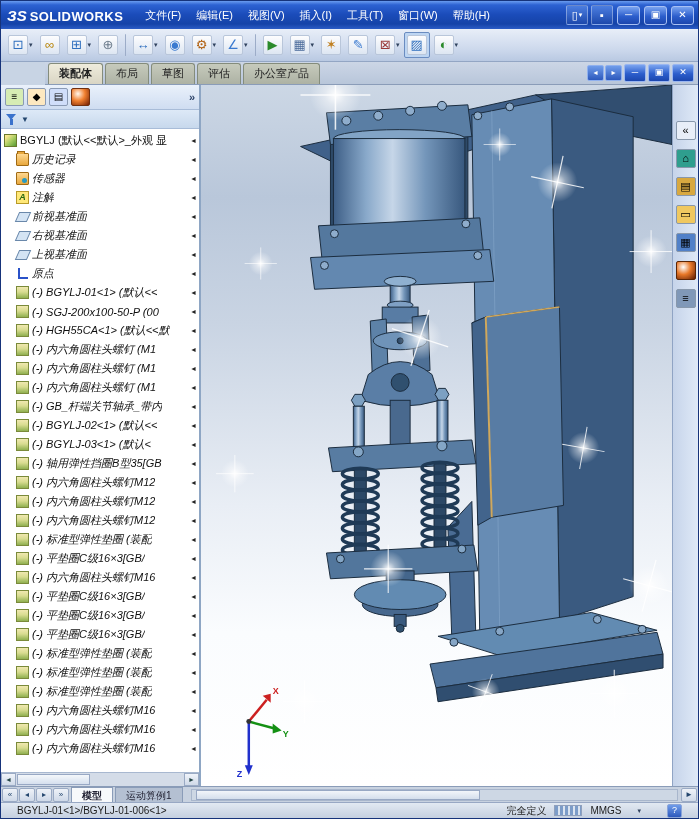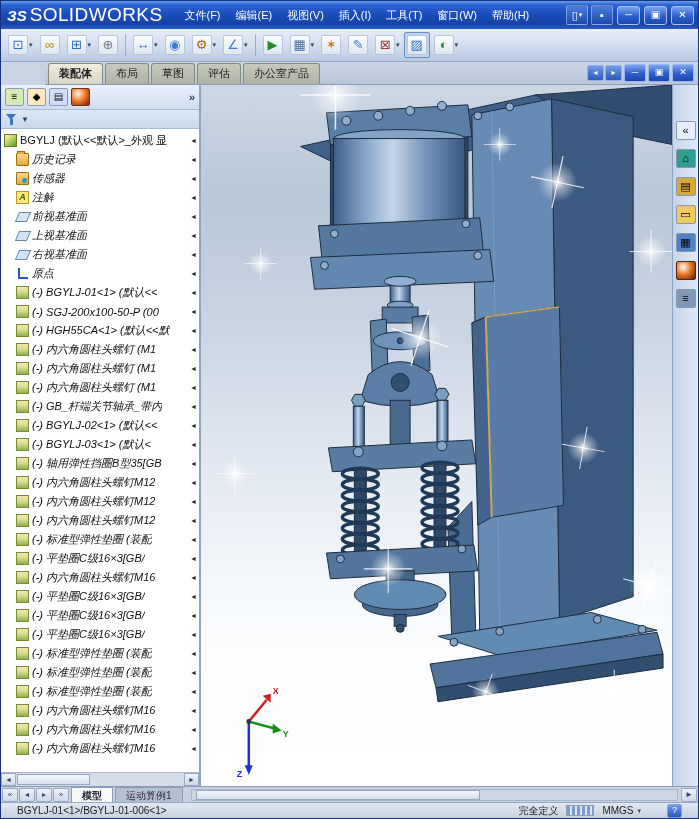--- a/index.html
+++ b/index.html
@@ -6,21 +6,21 @@
   body{width:699px;height:819px;overflow:hidden;font-family:"Liberation Sans","DejaVu Sans",sans-serif;
        -webkit-font-smoothing:antialiased;}
   .app{width:699px;height:819px;display:flex;flex-direction:column;box-sizing:border-box;
        border:1px solid #16337a;background:#c8d4e4;}
 
   
   .title-bar{height:28px;flex:none;display:flex;align-items:center;padding:0 4px;gap:1px;color:#fff;
     background:linear-gradient(180deg,#6a9cf0 0%,#2d62d2 14%,#1b4cba 48%,#1543a8 82%,#2b5cc6 100%);}
   .brand{display:flex;align-items:baseline;gap:3px;margin:0 14px 0 2px;}
   .brand-mark{font-style:italic;font-weight:bold;font-size:15px;}
-  .brand-name{font-weight:normal;font-size:19px;letter-spacing:.4px;}
+  .brand-name{font-weight:bold;font-size:13px;letter-spacing:.4px;}
   .menu-item{font-size:11px;padding:4px 7px;border-radius:2px;cursor:default;}
   .tb-spacer{flex:1;}
   .quick-icon{width:20px;height:18px;display:flex;align-items:center;justify-content:center;
     font-size:11px;color:#fff;border:1px solid rgba(255,255,255,.35);border-radius:2px;
     background:linear-gradient(180deg,#4c7ee0,#1c48ac);margin-left:2px;}
   .quick-icon .dd{font-size:7px;margin-left:1px;}
   .win-btn{width:21px;height:17px;margin-left:3px;text-align:center;line-height:15px;font-size:10px;
     color:#fff;border:1px solid #a8c0f4;border-radius:3px;
     background:linear-gradient(180deg,#7aa4f0,#2c5ecc 55%,#1b46ae);}
 
@@ -120,21 +120,21 @@
     background:linear-gradient(180deg,#eef2f8,#cfd9e8);border:1px solid #9aaac4;border-radius:2px;}
 
   
   .status-bar{height:15px;flex:none;display:flex;align-items:center;gap:8px;padding:0 16px;font-size:10px;color:#1c1c1c;
     background:linear-gradient(180deg,#e2e9f2,#c5d0e0);border-top:1px solid #98a8c4;}
   .sb-path{flex:none;}
   .sb-sp{flex:1;}
   .sb-state{flex:none;}
   .sb-seg{width:26px;height:9px;flex:none;border:1px solid #90a0bc;
     background:repeating-linear-gradient(90deg,#7c9cc8 0 3px,#dbe4f0 3px 5px);}
-  .sb-units{flex:none;display:flex;align-items:center;gap:4px;}
+  .sb-units{flex:none;display:flex;align-items:center;gap:16px;}
   .sb-units .dd{font-size:7px;color:#30425e;}
   .sb-icon{width:13px;height:12px;flex:none;margin-left:18px;text-align:center;line-height:11px;font-size:9px;color:#fff;
     background:linear-gradient(180deg,#6f9cea,#2c58bc);border:1px solid #8aa4d8;border-radius:2px;}
 </style>
 </head>
 <body>
 
 <div class="app">
 
   <div class="title-bar">
@@ -337,27 +337,27 @@
           </div>
 
           <div class="trow child">
             <span class="ti plane-icon"></span>
             <span class="lbl">前视基准面</span>
             <span class="trunc">◄</span>
           </div>
 
           <div class="trow child">
             <span class="ti plane-icon"></span>
+            <span class="lbl">右视基准面</span>
+            <span class="trunc">◄</span>
+          </div>
+
+          <div class="trow child">
+            <span class="ti plane-icon"></span>
             <span class="lbl">上视基准面</span>
-            <span class="trunc">◄</span>
-          </div>
-
-          <div class="trow child">
-            <span class="ti plane-icon"></span>
-            <span class="lbl">右视基准面</span>
             <span class="trunc">◄</span>
           </div>
 
           <div class="trow child">
             <span class="ti origin-icon"></span>
             <span class="lbl">原点</span>
             <span class="trunc">◄</span>
           </div>
 
           <div class="trow child">

